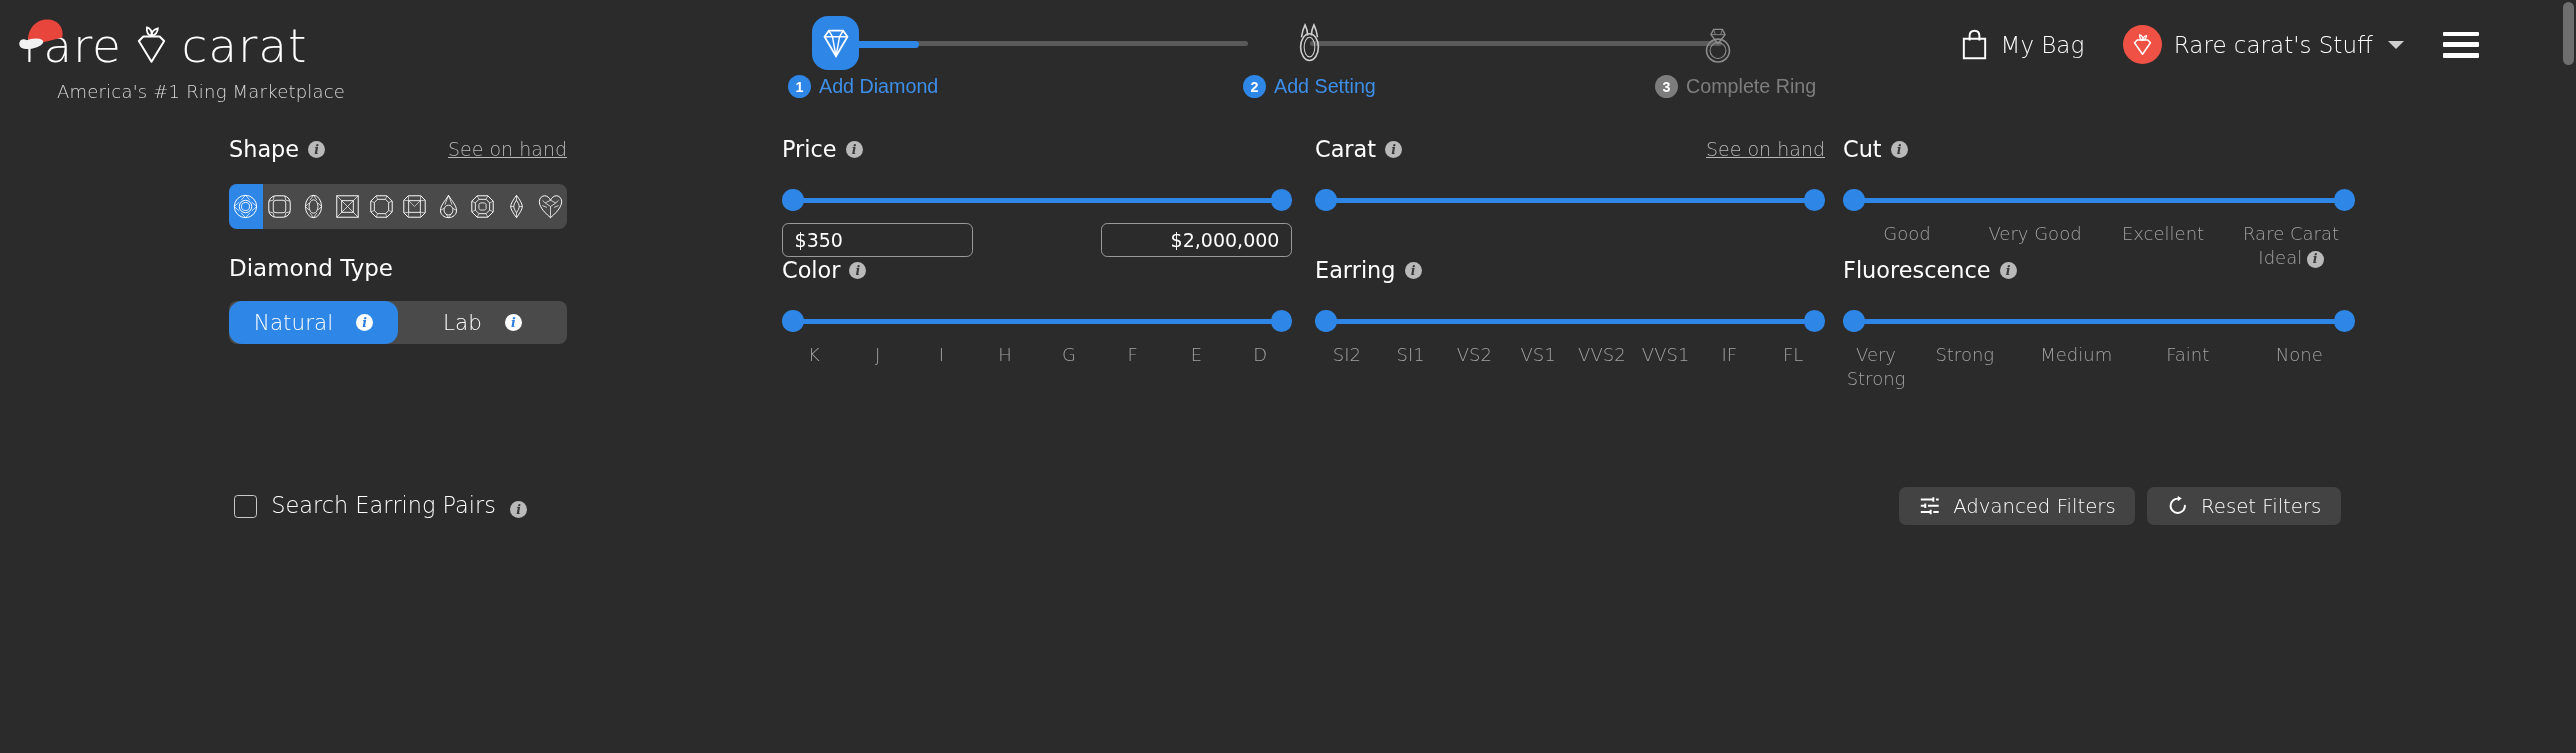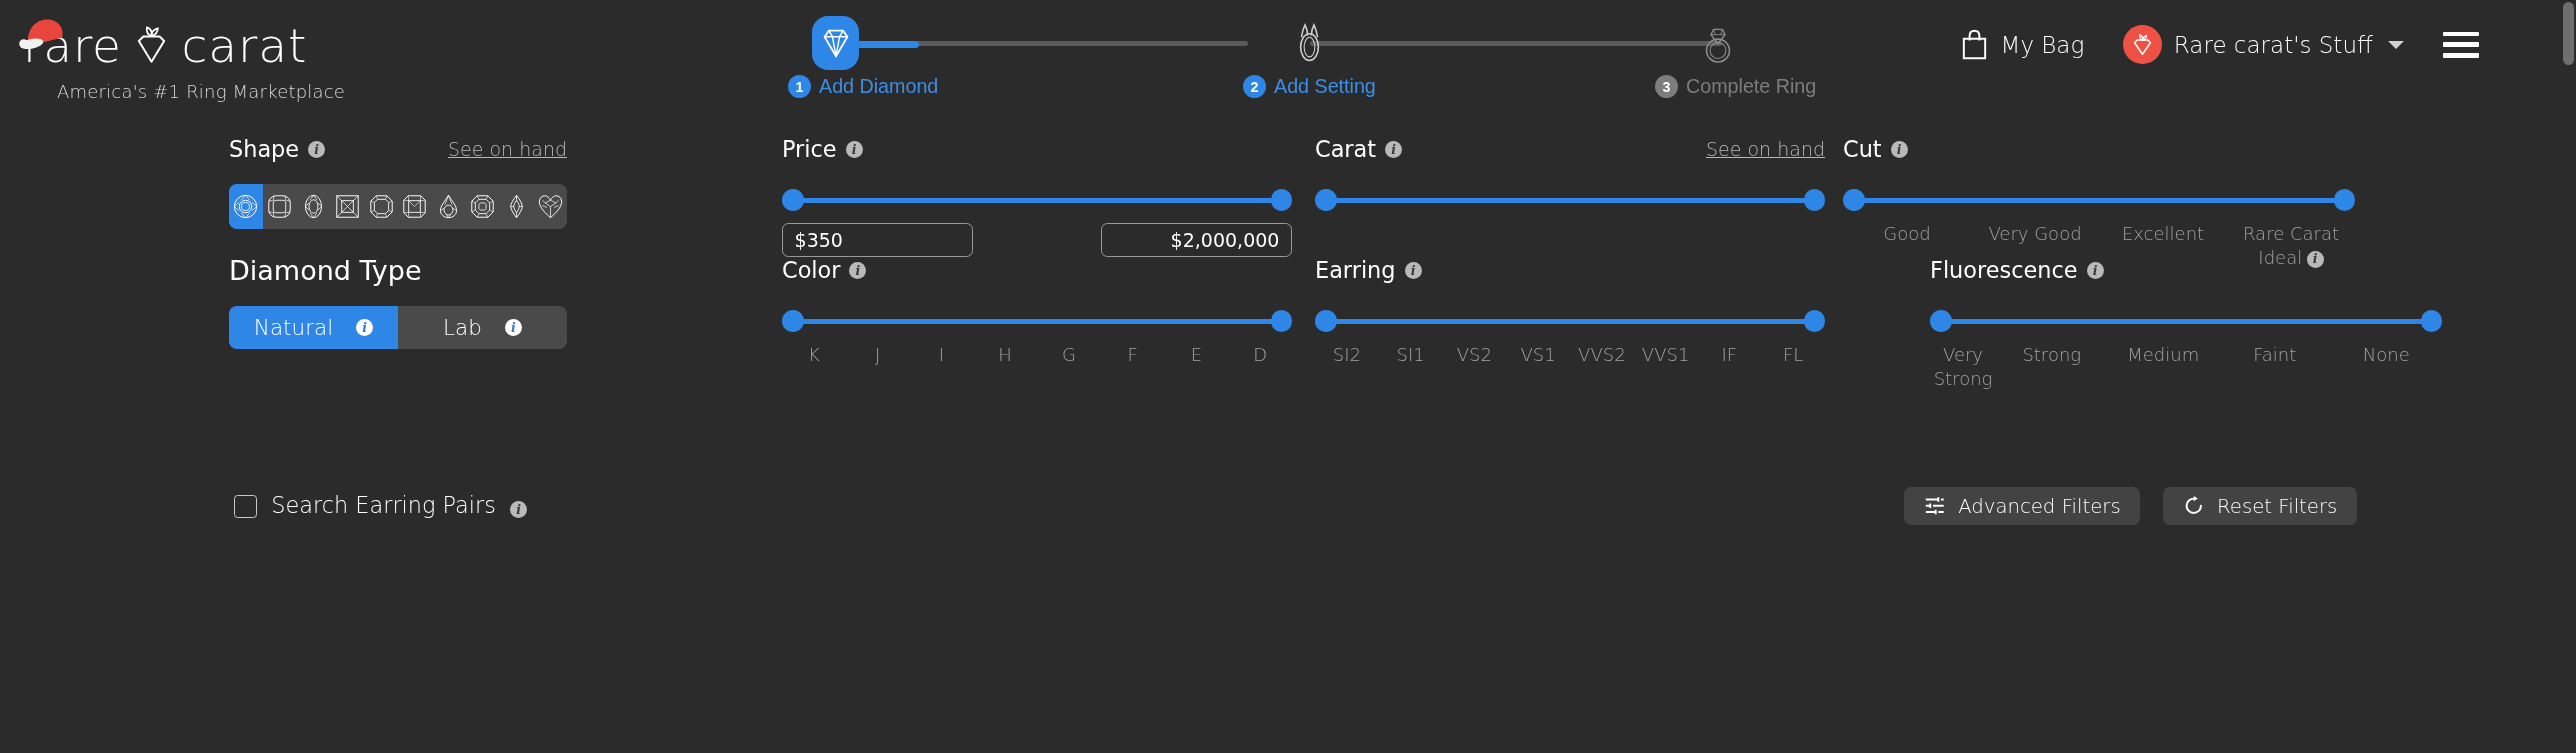--- a/index.html
+++ b/index.html
@@ -118,39 +118,40 @@
 
   .ticks { display: flex; margin-top: 11.6px; }
   .tick {
     flex: 1; text-align: center; font-size: 18px; color: #a3a3a3;
     font-weight: 300; line-height: 1.35; font-family: "DejaVu Sans", sans-serif;
   }
   .tick .ii { display: inline-flex; vertical-align: middle; margin-left: 4.5px; }
 
   
   .col-type { left: 229px; top: 121px; width: 338px; position: absolute; }
-  .type-label { font-size: 27px; color: #fff; font-family: "DejaVu Sans", sans-serif; }
+  .type-label { font-size: 23px; color: #fff; font-family: "DejaVu Sans", sans-serif; }
   .type-toggle { margin-top: 19.7px; height: 43px; display: flex; border-radius: 8px; overflow: hidden; background: #4a4a4a; }
   .type-btn {
     flex: 1; display: flex; align-items: center; justify-content: center; gap: 23px;
     font-size: 21.5px; color: #ffffff; cursor: pointer; font-weight: 300;
     font-family: "DejaVu Sans", sans-serif;
+    border-radius: 13px;
   }
   .type-btn.on { background: #2e86e6; }
 
   .col-color   { left: 782px;  top: 121px; width: 510px; position: absolute; }
   .col-clarity { left: 1315px; top: 121px; width: 510px; position: absolute; }
-  .col-fluo    { left: 1930px; top: 121px; width: 512px; position: absolute; }
+  .col-fluo    { left: 1843px; top: 121px; width: 512px; position: absolute; }
 
   
   .earring { position: absolute; left: 234px; top: 358px; display: flex; align-items: flex-end; gap: 14.3px; cursor: pointer; }
   .chk { width: 23px; height: 23px; border: 1.8px solid #c9c9c9; border-radius: 3.6px; background: transparent; }
   .earring-label { font-size: 22.4px; color: #ffffff; font-weight: 300; font-family: "DejaVu Sans", sans-serif; }
 
-  .btn-row { position: absolute; right: 174px; top: 353px; display: flex; gap: 23px; }
+  .btn-row { position: absolute; right: 190px; top: 353px; display: flex; gap: 12px; }
   .btn {
     height: 38px; background: #434343; border: none; border-radius: 7.2px;
     display: flex; align-items: center; gap: 12.5px; padding: 0 19.7px;
     color: #ffffff; font-size: 19.7px; cursor: pointer; font-weight: 300;
     font-family: "DejaVu Sans", sans-serif;
   }
 
   
   .scrollbar { position: absolute; right: 0; top: 0; width: 15px; height: 753px; background: #2b2b2b; }
   .scroll-thumb { position: absolute; right: 1.8px; top: 1.8px; width: 11.6px; height: 63px; background: #6e6e6e; border-radius: 6.3px; }

